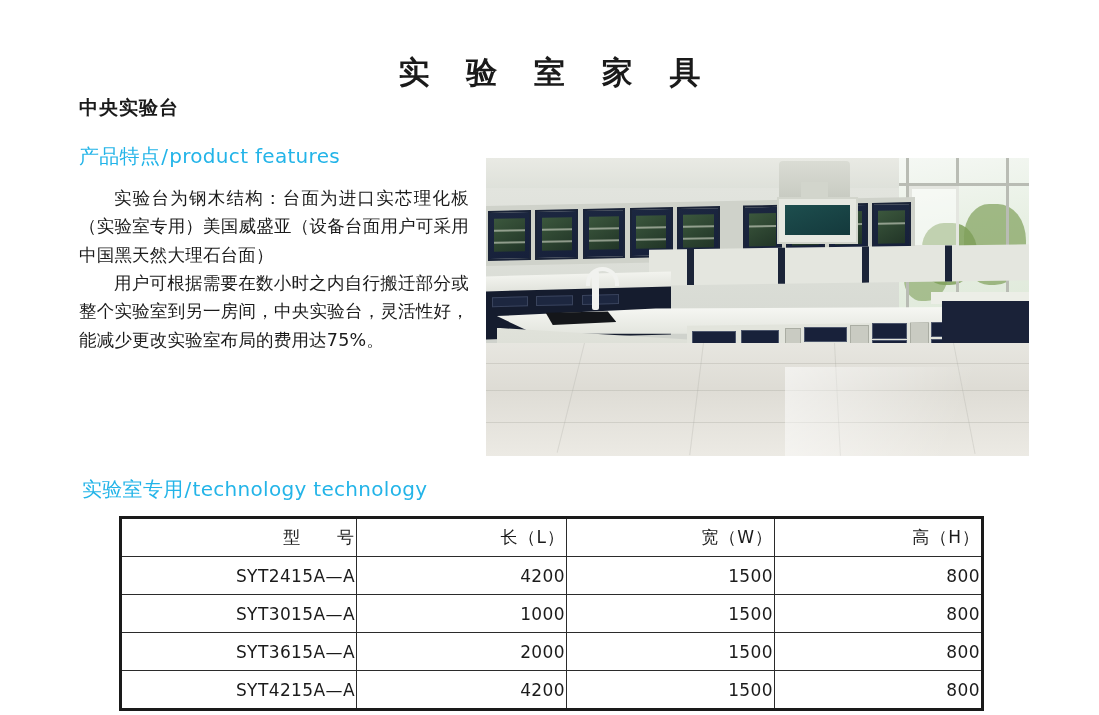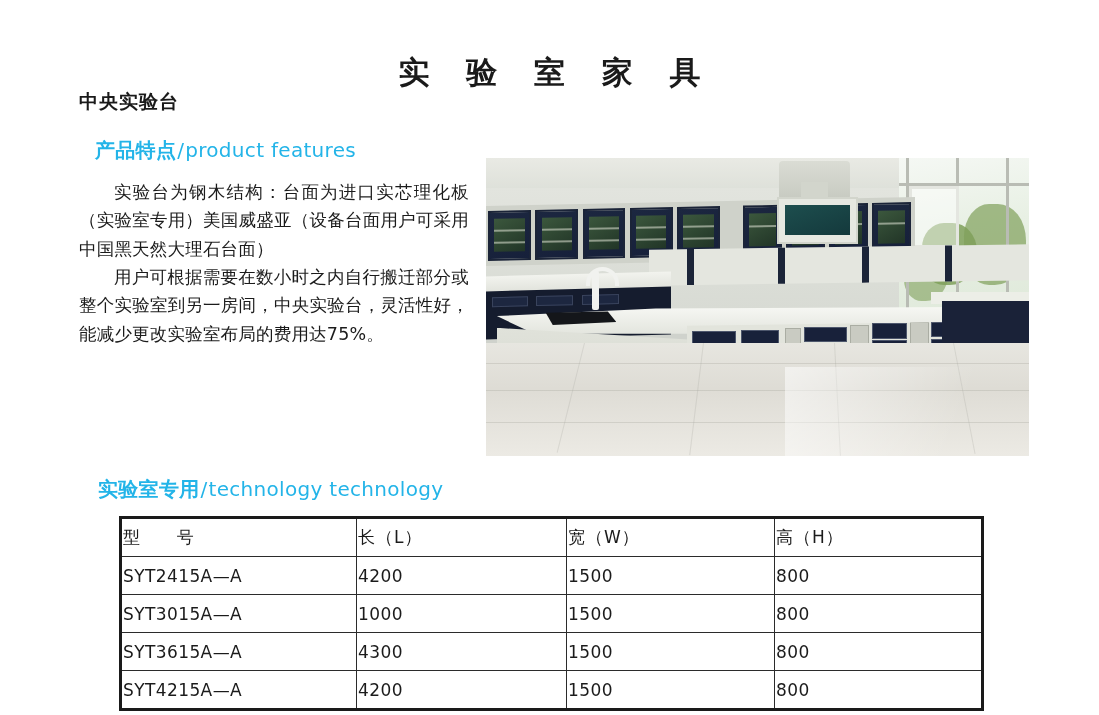--- a/index.html
+++ b/index.html
@@ -27,40 +27,39 @@
     color: #1a1a1a;
     letter-spacing: 13px;
     text-indent: 13px;
     font-family: "DejaVu Sans", "Liberation Sans", sans-serif;
   }
 
   
   .left-col {
     position: absolute;
     left: 79px;
-    top: 89px;
+    top: 95px;
     width: 390px;
   }
   .section-subtitle {
     font-size: 19px;
     font-weight: bold;
     color: #1a1a1a;
     letter-spacing: 1px;
     margin: 0 0 22px 0;
   }
   .heading-cyan {
     font-size: 20px;
     color: #23b4e8;
     letter-spacing: 0.3px;
     margin: 0;
     white-space: nowrap;
   }
   .heading-cyan .zh {
-    font-weight: bold;
-    margin-left: 16px;
+    font-weight: normal;
   }
   .heading-cyan .slash {
     font-weight: normal;
     padding: 0 1px;
   }
   .heading-cyan .en {
     font-weight: normal;
   }
 
   .body-text {
@@ -260,21 +259,21 @@
     left: 119px;
     top: 516px;
     width: 862px;
     border-collapse: collapse;
     table-layout: fixed;
     background: #fff;
   }
   .spec-table td, .spec-table th {
     border: 1px solid #2b2b2b;
     height: 35px;
-    text-align: left;
+    text-align: right;
     vertical-align: middle;
     font-size: 17px;
     font-weight: normal;
     color: #1b1b1b;
     font-family: "DejaVu Sans", "Liberation Sans", sans-serif;
     letter-spacing: 0.4px;
     margin-left: 12px;
   }
   .spec-table {
     border: 3px solid #1a1a1a;
@@ -455,21 +454,21 @@
       <td>800</td>
     </tr>
     <tr>
       <td>SYT3015A—A</td>
       <td>1000</td>
       <td>1500</td>
       <td>800</td>
     </tr>
     <tr>
       <td>SYT3615A—A</td>
-      <td>4300</td>
+      <td>2000</td>
       <td>1500</td>
       <td>800</td>
     </tr>
     <tr>
       <td>SYT4215A—A</td>
       <td>4200</td>
       <td>1500</td>
       <td>800</td>
     </tr>
   </tbody>

